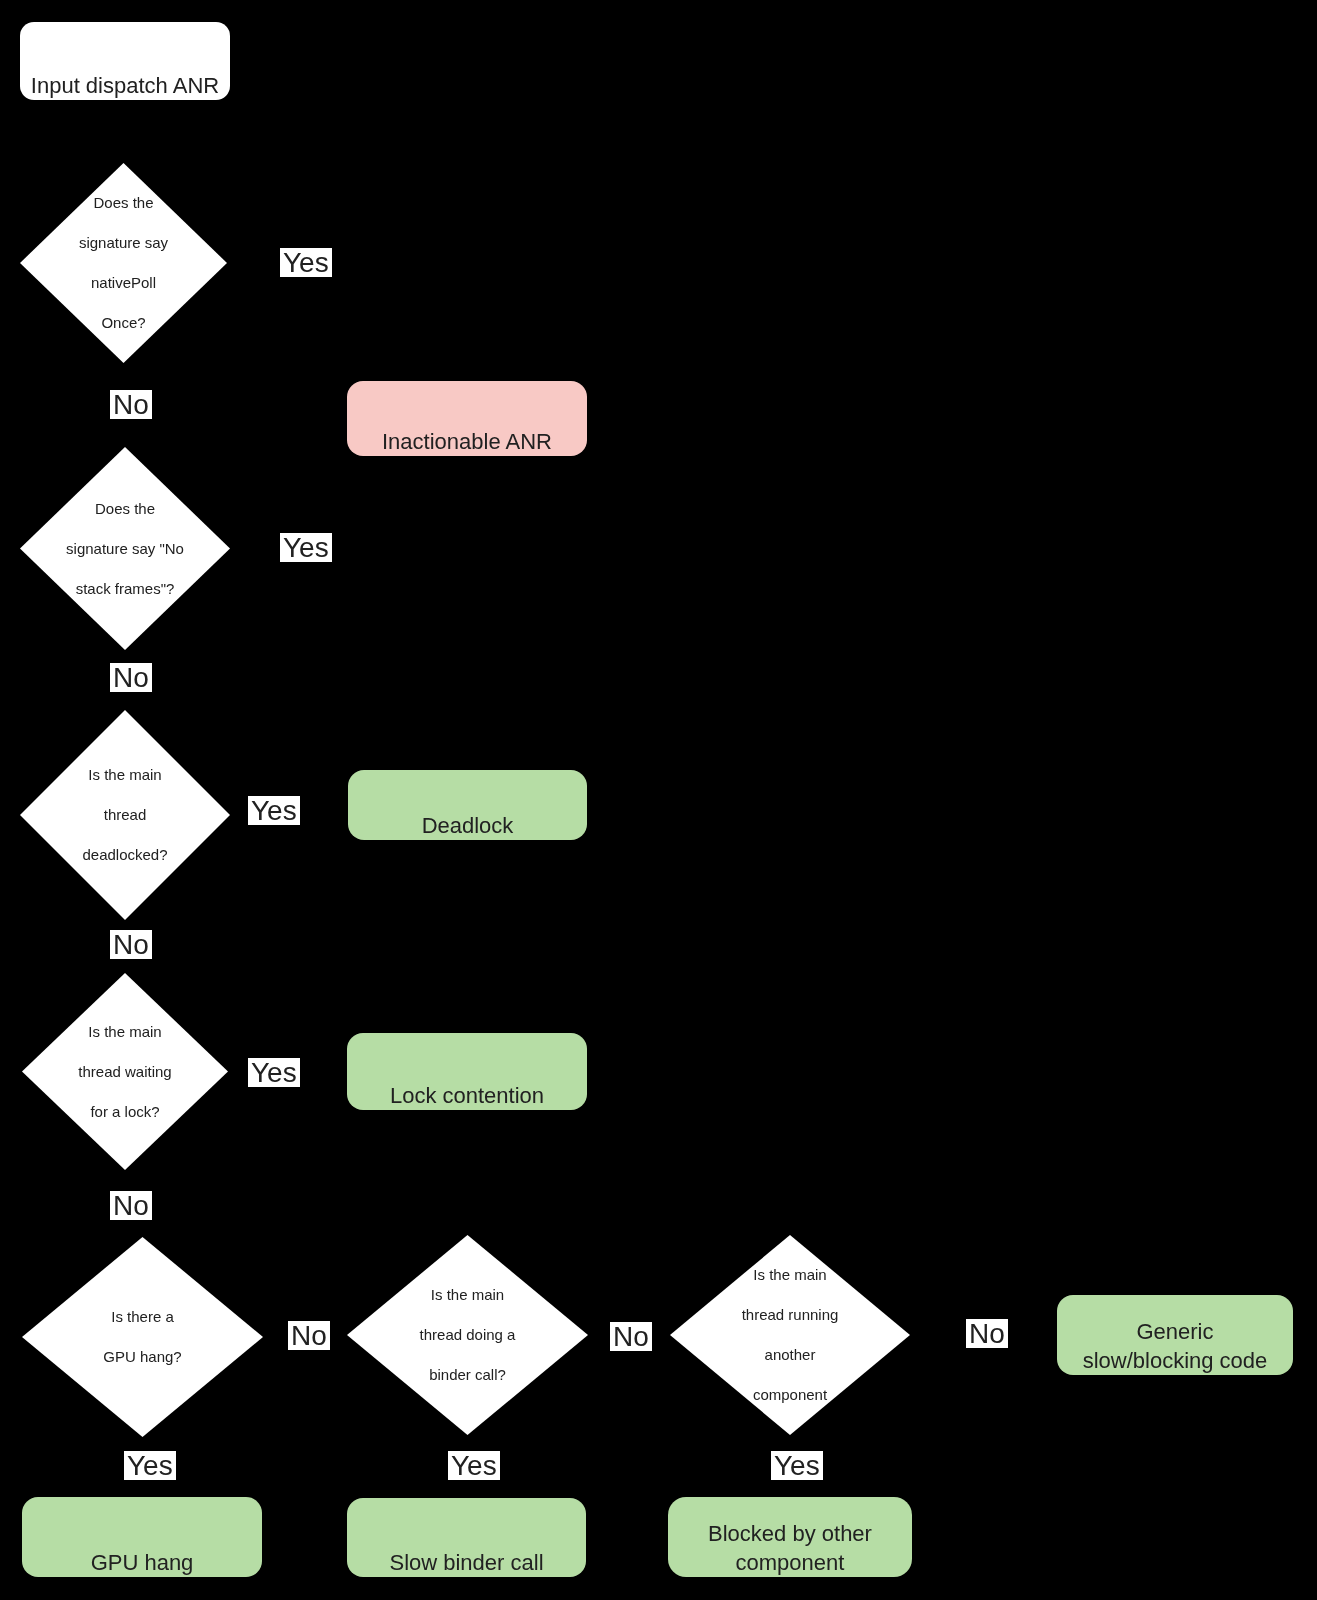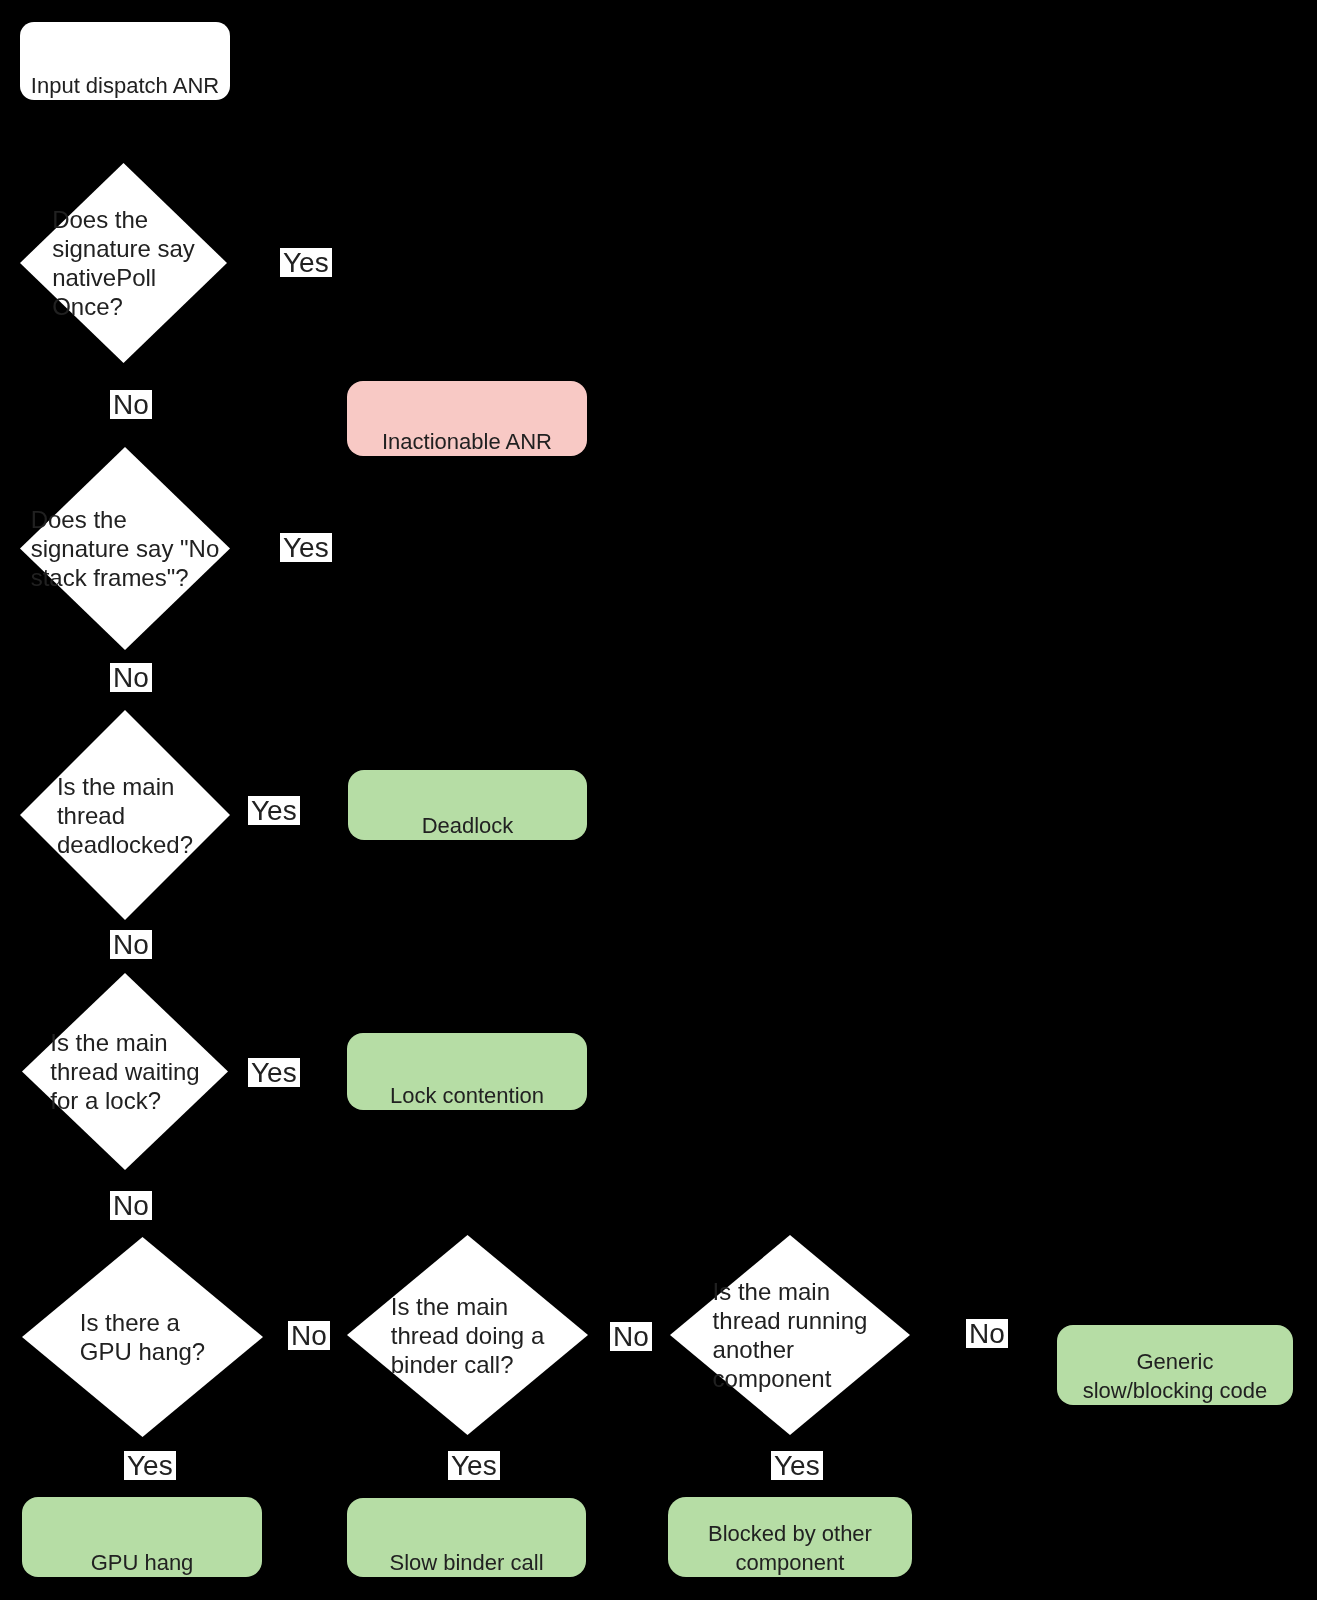--- a/index.html
+++ b/index.html
@@ -44,22 +44,23 @@
     inset: 0;
     background: var(--node-fill, #fff);
     clip-path: polygon(50% 0, 100% 50%, 50% 100%, 0 50%);
   }
   .diamond .txt {
     position: absolute;
     inset: 0;
     display: flex;
     align-items: center;
     justify-content: center;
-    font-size: 24px;
-    line-height: 29px;
+    text-align: center;
+    font-size: 15px;
+    line-height: 40px;
     white-space: pre-line;
   }
   .edge-label {
     position: absolute;
     background: var(--node-fill, #fff);
     color: var(--text, #212121);
     font-size: 28px;
     line-height: 27px;
     padding: 1px 3px;
     white-space: nowrap;
@@ -142,21 +143,21 @@
 
   <div class="node outcome outcome--green" style="left:347px; top:1498px; width:239px; height:79px;">
     <span>Slow binder call</span>
   </div>
 
   <div class="node outcome outcome--green" style="left:668px; top:1497px; width:244px; height:80px;border-radius:18px;">
     <span>Blocked by other
 component</span>
   </div>
 
-  <div class="node outcome outcome--green" style="left:1057px; top:1295px; width:236px; height:80px;margin-top:30px;">
+  <div class="node outcome outcome--green" style="left:1057px; top:1295px; width:236px; height:80px;">
     <span>Generic
 slow/blocking code</span>
   </div>
 
   <span class="edge-label" style="left:280px; top:248px;">Yes</span>
   <span class="edge-label" style="left:110px; top:390px;">No</span>
 
   <span class="edge-label" style="left:280px; top:533px;">Yes</span>
   <span class="edge-label" style="left:110px; top:663px;">No</span>
 

